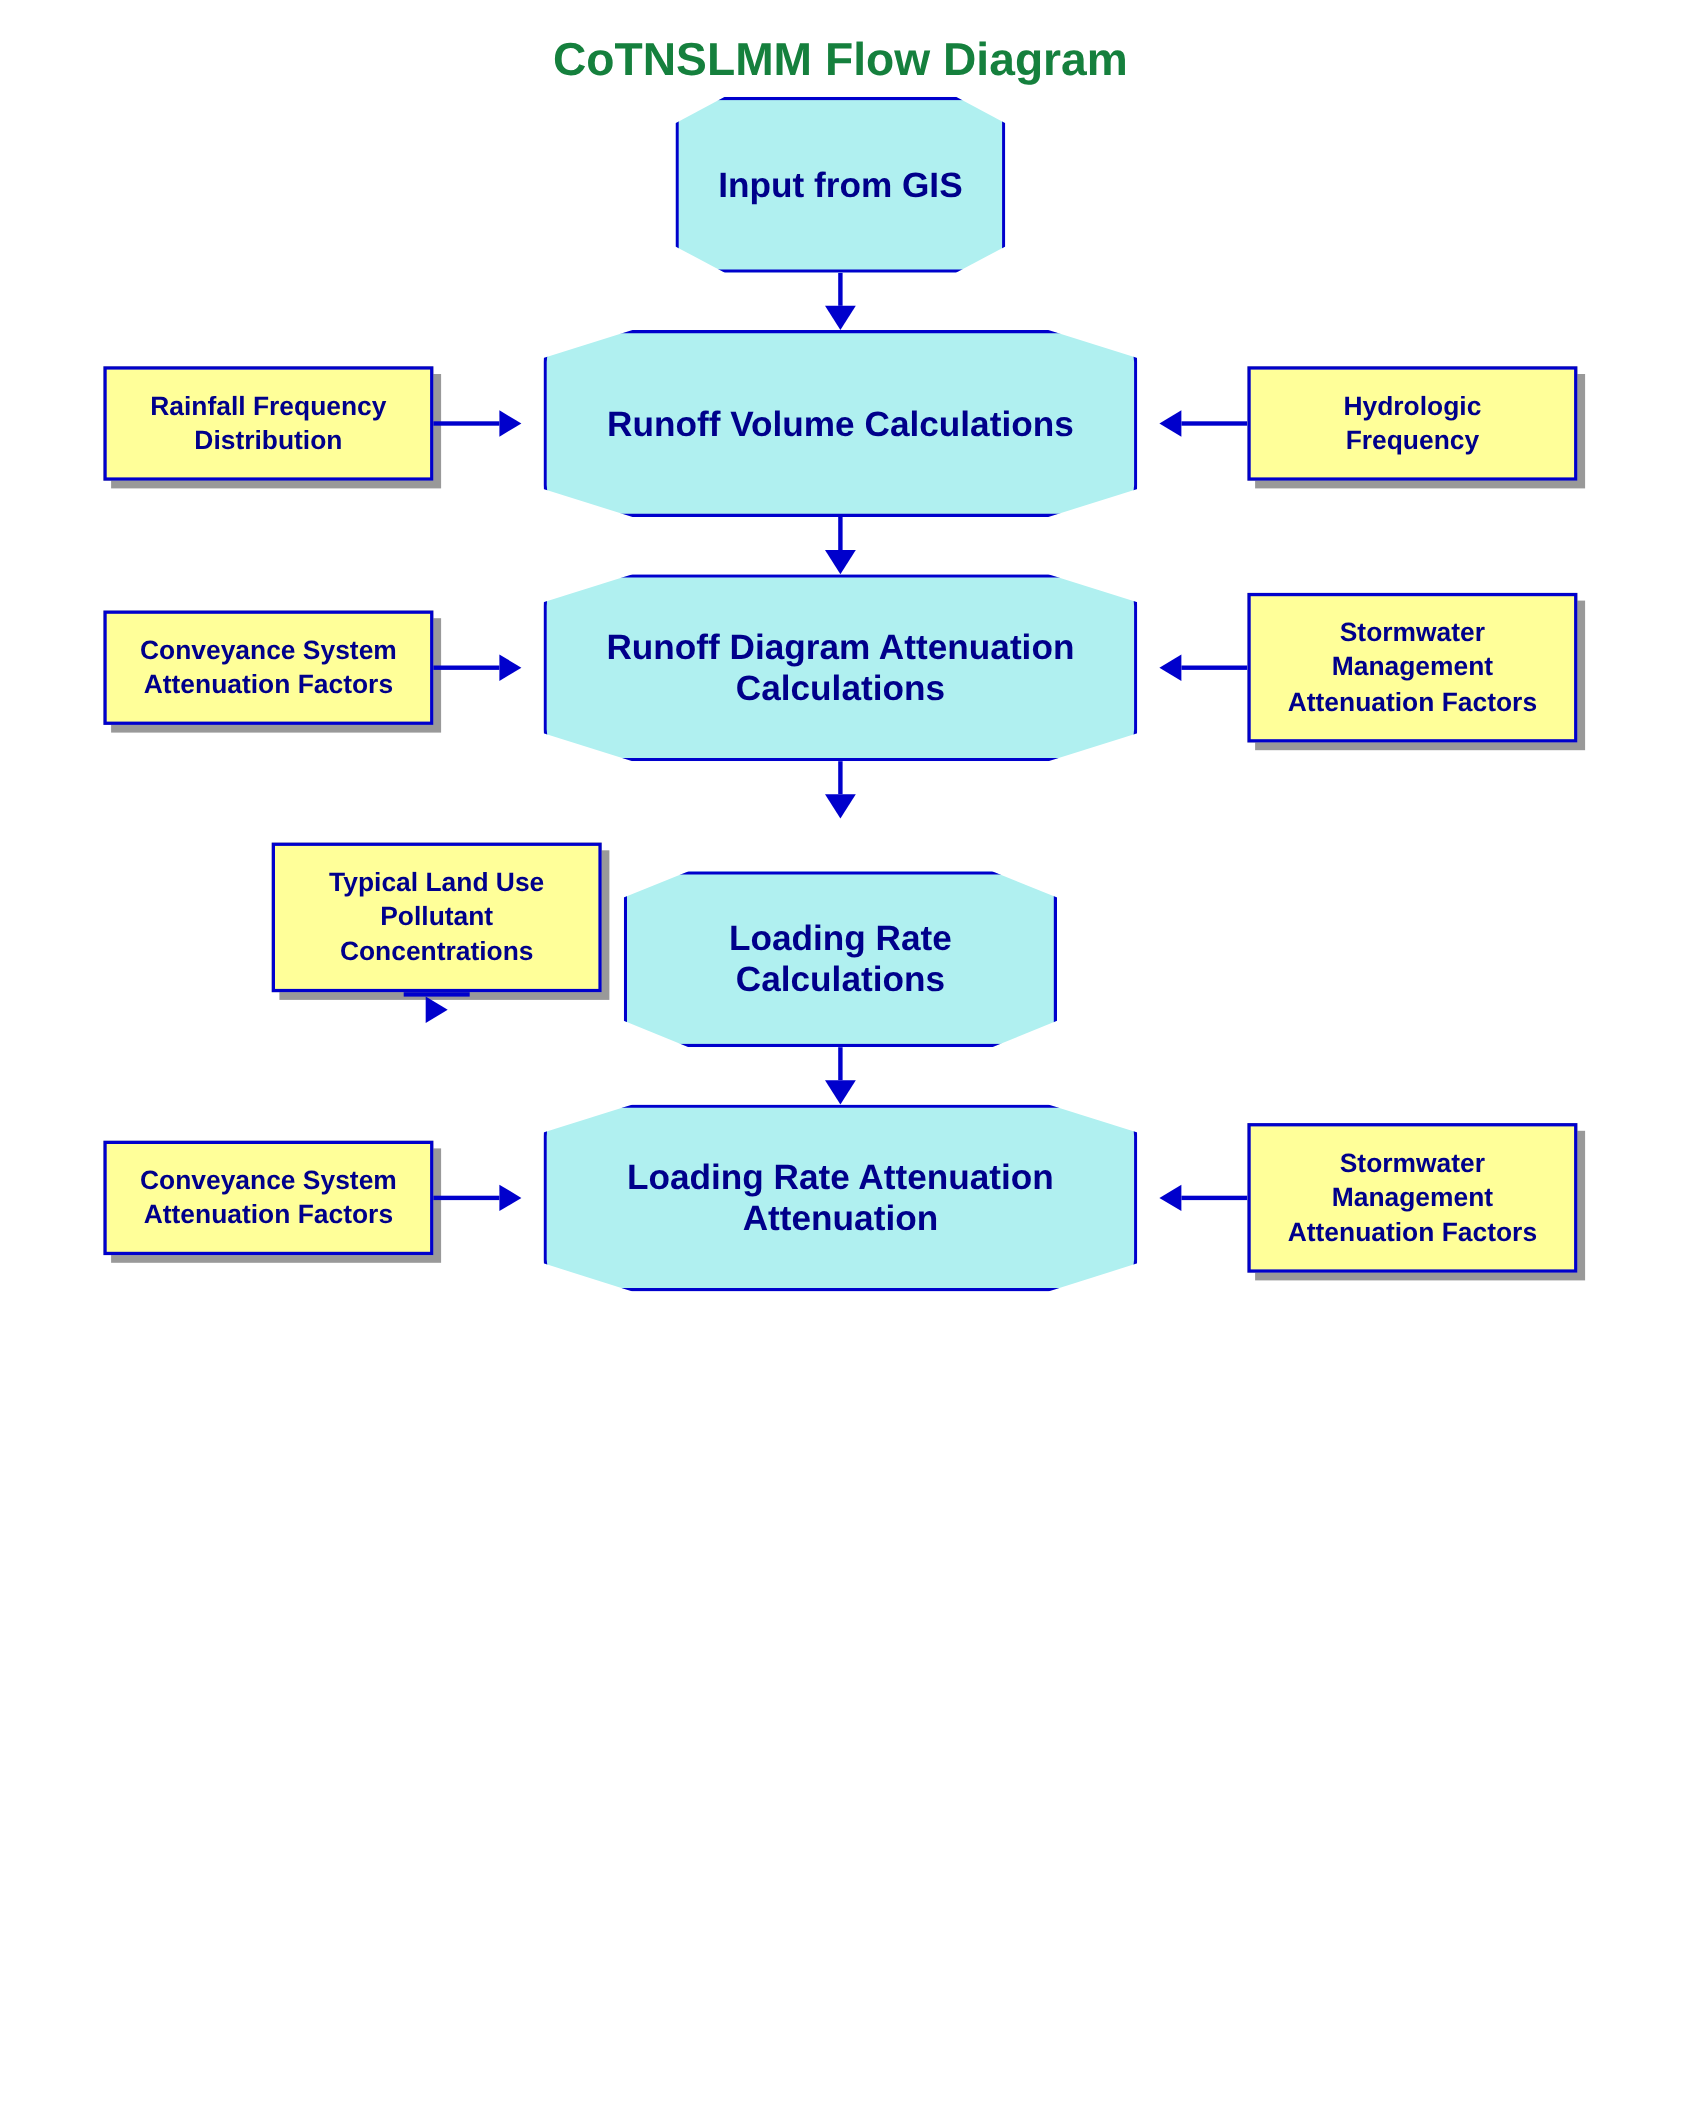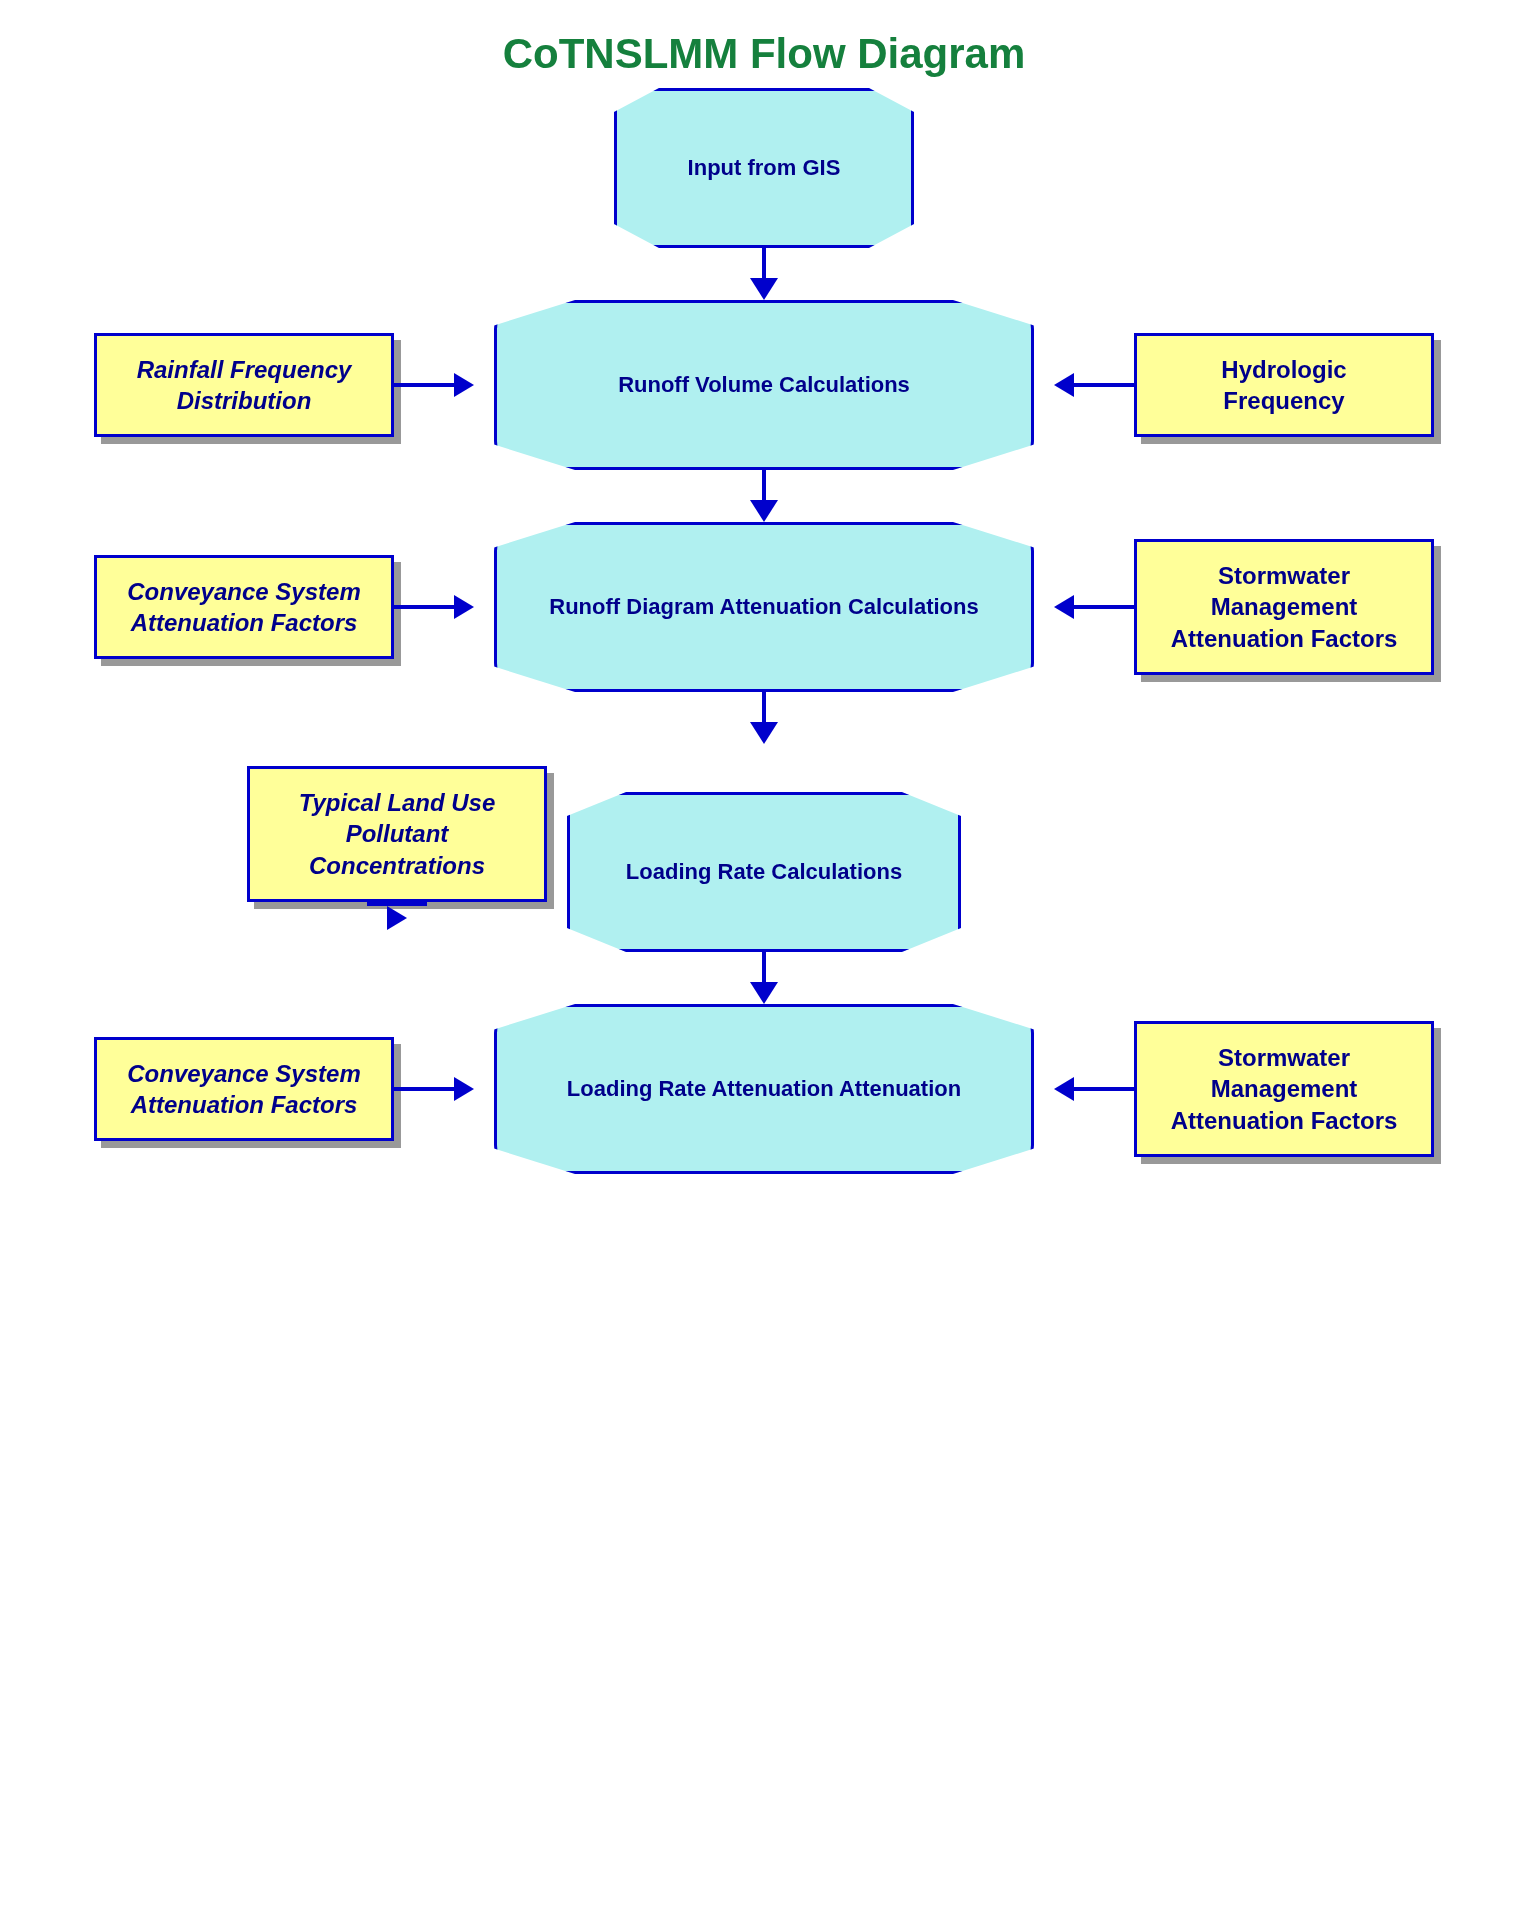--- a/index.html
+++ b/index.html
@@ -23,21 +23,21 @@
 
     
     .octagon {
       background: #b0f0f0;
       border: 3px solid #0000cc;
       clip-path: polygon(15% 0%, 85% 0%, 100% 15%, 100% 85%, 85% 100%, 15% 100%, 0% 85%, 0% 15%);
       display: flex;
       align-items: center;
       justify-content: center;
       text-align: center;
-      font-size: 22px;
+      font-size: 32px;
       font-weight: bold;
       color: #00008b;
       padding: 20px 30px;
     }
 
     .octagon-sm {
       width: 300px;
       height: 160px;
     }
 
@@ -101,21 +101,20 @@
       align-items: center;
       flex: 0 0 auto;
     }
 
     .side-left {
       flex: 1;
       display: flex;
       justify-content: flex-end;
       align-items: center;
       padding-right: 20px;
-      font-style: italic;
     }
 
     .side-right {
       flex: 1;
       display: flex;
       justify-content: flex-start;
       align-items: center;
       padding-left: 20px;
     }
 

